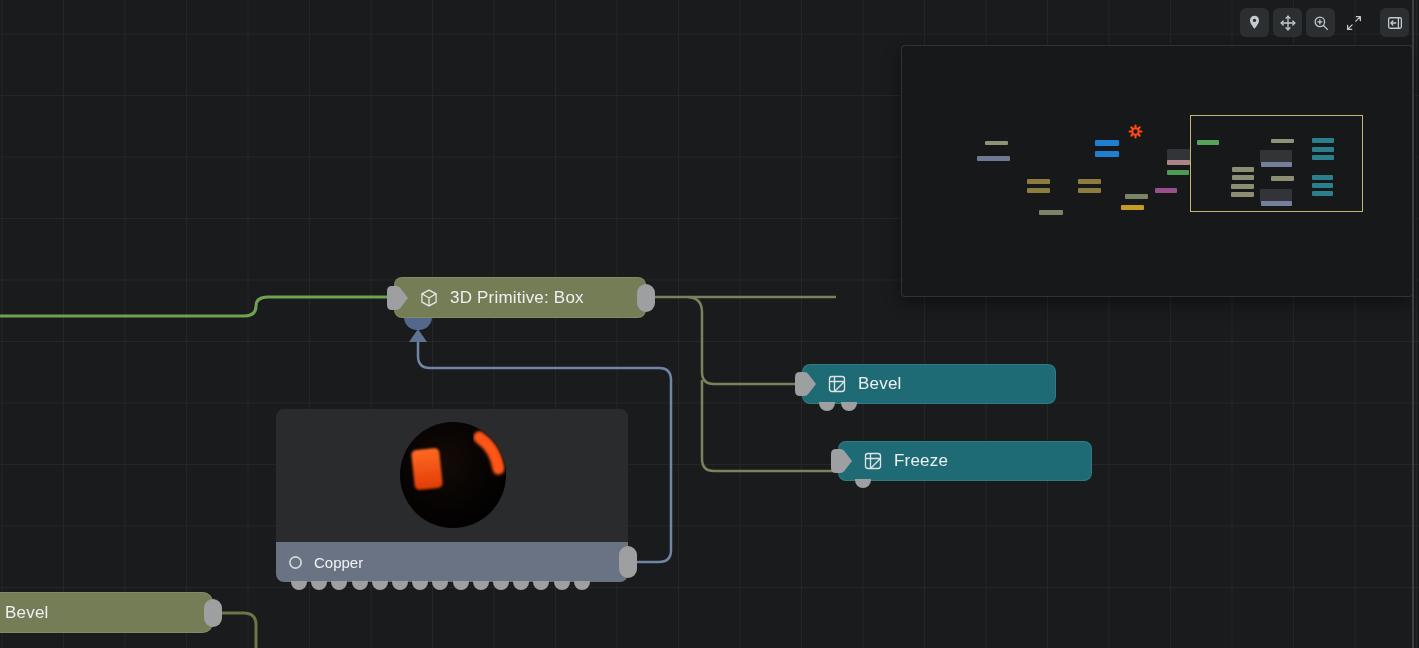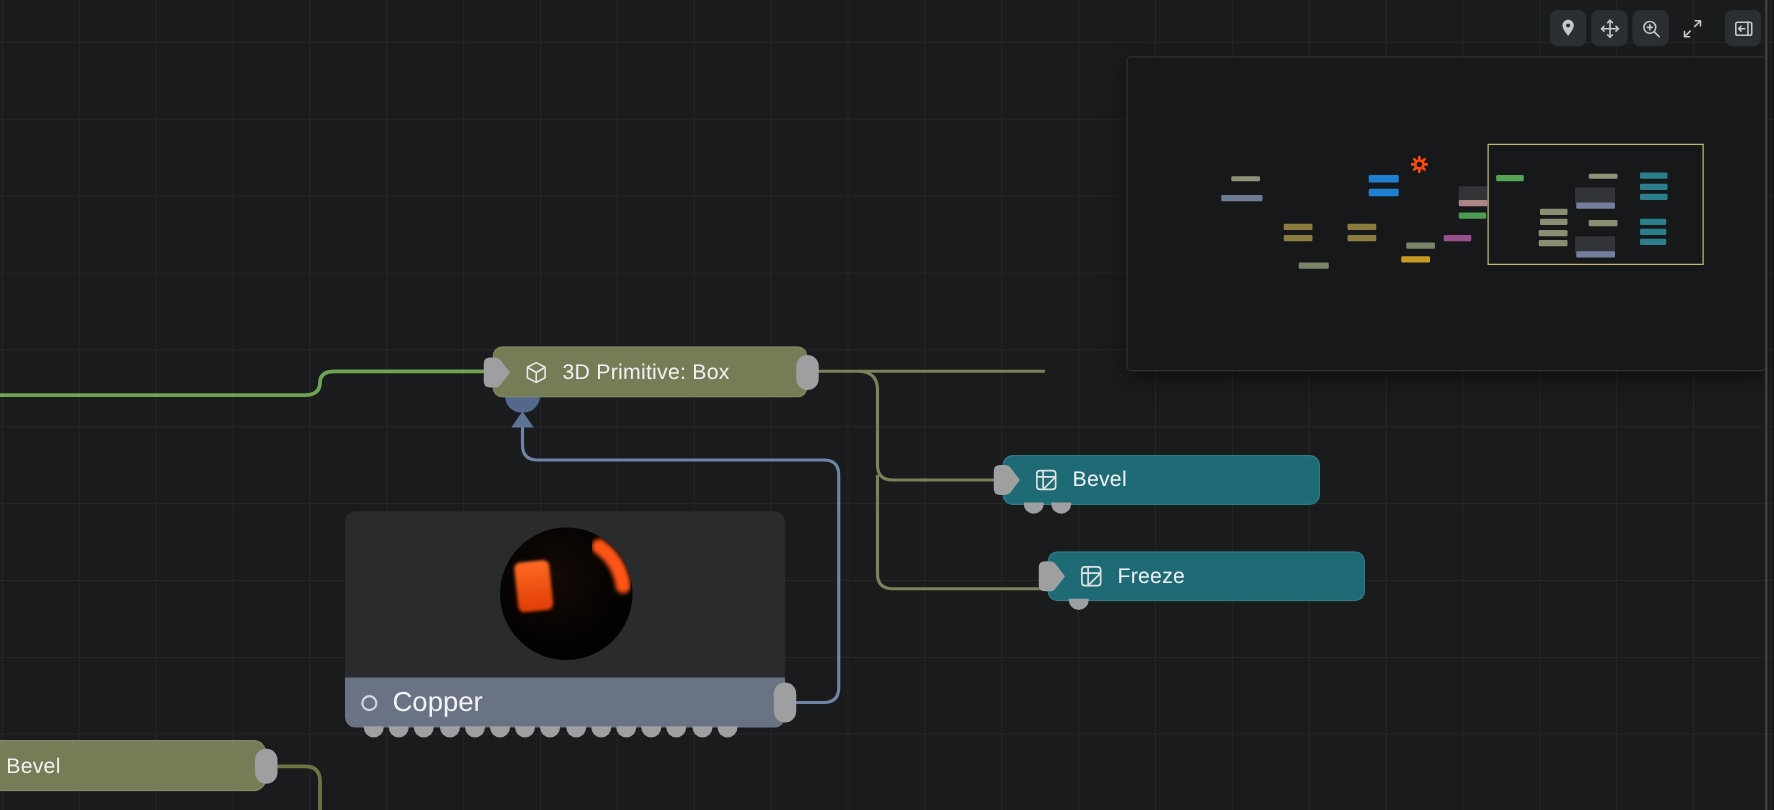--- a/index.html
+++ b/index.html
@@ -30,21 +30,21 @@
     border-radius:0 0 9px 9px;margin-top:-1px;}
   .dome{position:absolute;left:404px;top:317px;width:28px;height:13px;background:#54688c;
     border-radius:0 0 14px 14px;z-index:2;}
   .uparrow{position:absolute;left:409px;top:329px;width:0;height:0;z-index:2;
     border-left:9px solid transparent;border-right:9px solid transparent;
     border-bottom:13px solid #5d7394;}
   
   .copper{position:absolute;left:276px;top:409px;width:352px;z-index:3;}
   .copper .preview{width:352px;height:133px;background:#292b2d;border-radius:8px 8px 0 0;position:relative;}
   .copper .header{position:relative;width:352px;height:40px;background:#6a7384;border-radius:0 0 8px 8px;
-    display:flex;align-items:center;gap:11px;padding:0 14px 0 12px;font-size:22px;color:#f2f3f5;}
+    display:flex;align-items:center;gap:11px;padding:0 14px 0 12px;font-size:15px;color:#f2f3f5;}
   .copper .port-out{right:-9px;width:18px;height:32px;}
   .sphere{position:absolute;left:123px;top:12px;}
   
   .minimap{position:absolute;left:902px;top:46px;width:510px;height:250px;background:#17181a;
     z-index:50;border-radius:3px;box-shadow:0 0 0 1px #303234,0 6px 18px rgba(0,0,0,.45);}
   .mm-bar{position:absolute;border-radius:1px;}
   #mm-viewport{position:absolute;background:transparent;}
   #mm-cursor{position:absolute;}
   
   .toolbar{position:absolute;left:1240px;top:8px;height:30px;display:flex;gap:4px;z-index:60;}

